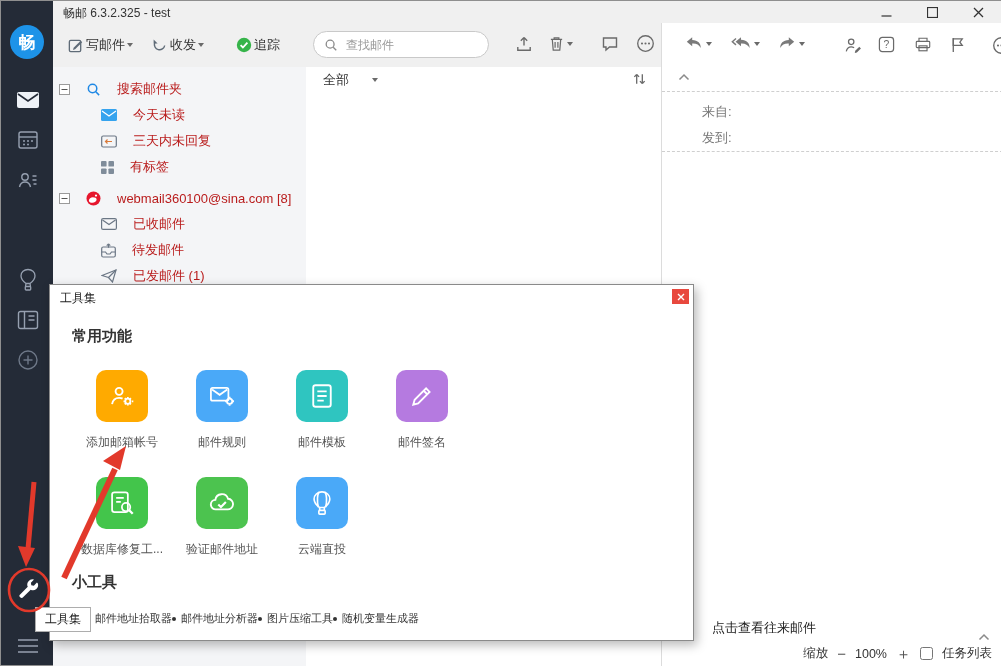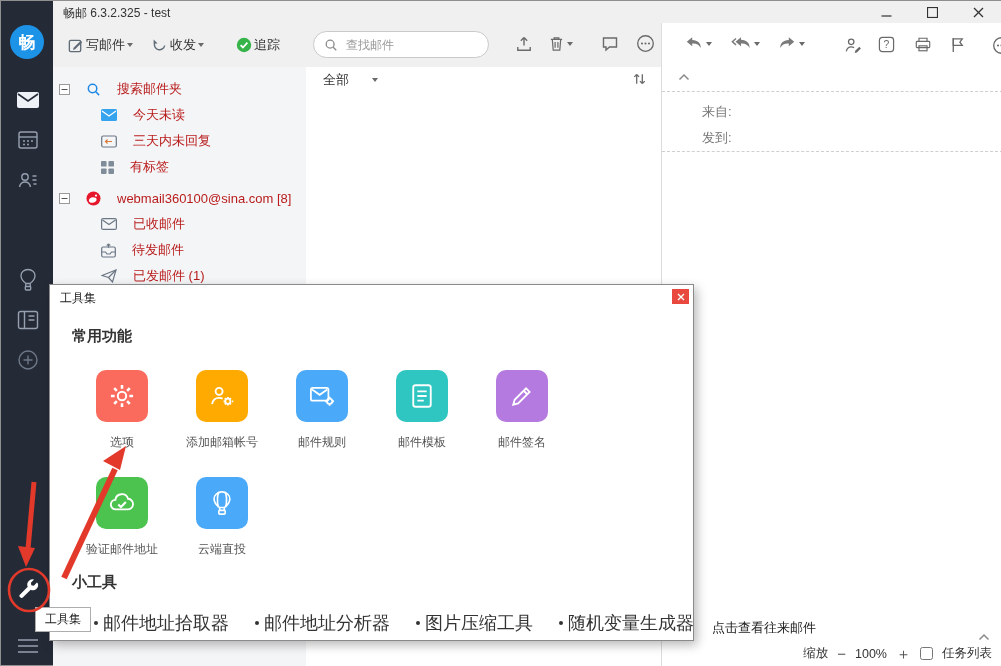--- a/index.html
+++ b/index.html
@@ -69,21 +69,21 @@
   .modal{position:absolute;left:48px;top:283px;width:645px;height:357px;background:#fff;
          border:1px solid #8a8a8a;box-shadow:3px 4px 10px rgba(0,0,0,.28);z-index:40}
   .modal-title{position:absolute;left:10px;top:5px;font-size:12px;color:#222}
   .modal-close{position:absolute;right:4px;top:4px;width:17px;height:15px;background:#e8483e;
                display:flex;align-items:center;justify-content:center;cursor:pointer}
   .sec-h{position:absolute;left:22px;font-size:15px;font-weight:bold;color:#333}
   .tiles{position:absolute;left:22px;display:flex}
   .cell{width:100px;display:flex;flex-direction:column;align-items:center;cursor:pointer}
   .tile{width:52px;height:52px;border-radius:10px;display:flex;align-items:center;justify-content:center}
   .tile-label{margin-top:12px;font-size:12px;color:#555;white-space:nowrap}
-  .stools{position:absolute;left:44px;top:326px;display:flex;gap:26px;font-size:18px;color:#333}
+  .stools{position:absolute;left:36px;top:326px;display:flex;font-size:11px;color:#333}
   .stool{display:flex;align-items:center;gap:5px;cursor:pointer;white-space:nowrap}
   .dot{width:4px;height:4px;border-radius:50%;background:#333;flex:0 0 auto}
 
   
   .tooltip{position:absolute;left:34px;top:606px;background:#fff;border:1px solid #adadad;
            padding:3px 9px;font-size:12px;color:#222;z-index:60}
   .annot{position:absolute;inset:0;z-index:70;pointer-events:none}
 </style>
 </head>
 <body>
@@ -435,33 +435,20 @@
     <span class="modal-close">
       <svg width="8" height="8" viewBox="0 0 8 8">
           <path d="M1 1l6 6M7 1L1 7" stroke="#fff" stroke-width="1.4"></path>
         </svg>
     </span>
 
     <div class="sec-h" style="top:42px">常用功能</div>
 
     <div class="tiles" style="top:85px">
       <div class="cell">
-        <div class="tile" style="background: rgb(250, 107, 93);">
-          <span>
-            <svg width="28" height="28" viewBox="0 0 24 24" fill="none" stroke="#fff">
-                <circle cx="12" cy="12" r="3.6" stroke-width="1.7"></circle>
-                <g stroke-width="2.2">
-                  <path d="M12 2.5v3.2M12 18.3v3.2M2.5 12h3.2M18.3 12h3.2M5.3 5.3l2.3 2.3M16.4 16.4l2.3 2.3M18.7 5.3l-2.3 2.3M7.6 16.4l-2.3 2.3"></path>
-                </g>
-              </svg>
-          </span>
-        </div>
-        <div class="tile-label">选项</div>
-      </div>
-      <div class="cell">
         <div class="tile" style="background: rgb(255, 170, 0);">
           <span>
             <svg width="28" height="28" viewBox="0 0 24 24" fill="none" stroke="#fff" stroke-width="1.6">
                 <circle cx="9.5" cy="8" r="3"></circle>
                 <path d="M3.5 19c.6-3.5 2.9-5.4 6-5.4 1.1 0 2.1.2 3 .7"></path>
                 <circle cx="17" cy="16.5" r="2.2"></circle>
                 <path d="M17 12.8v1.2M17 19v1.2M13.3 16.5h1.2M20.5 16.5h1.2M14.4 13.9l.9.9M18.7 18.2l.9.9M19.6 13.9l-.9.9M15.3 18.2l-.9.9" stroke-width="1.5"></path>
               </svg>
           </span>
         </div>
@@ -498,20 +485,33 @@
                 <path d="M4.5 19.5l1.2-4.2 9.8-9.8 3 3-9.8 9.8-4.2 1.2z"></path>
                 <path d="M13.5 7.5l3 3"></path>
               </svg>
           </span>
         </div>
         <div class="tile-label">邮件签名</div>
       </div>
     </div>
 
     <div class="tiles" style="top:192px">
+      <div class="cell">
+        <div class="tile" style="background: rgb(67, 197, 75);">
+          <span>
+            <svg width="28" height="28" viewBox="0 0 24 24" fill="none" stroke="#fff" stroke-width="1.5">
+                <rect x="3.5" y="2.8" width="13.5" height="17" rx="2"></rect>
+                <path d="M7 7.5h6.5M7 11h4"></path>
+                <circle cx="15.5" cy="15.5" r="3.6"></circle>
+                <path d="M18.2 18.2l3 3" stroke-width="2"></path>
+              </svg>
+          </span>
+        </div>
+        <div class="tile-label">数据库修复工...</div>
+      </div>
       <div class="cell">
         <div class="tile" style="background: rgb(76, 195, 79);">
           <span>
             <svg width="28" height="28" viewBox="0 0 24 24" fill="none" stroke="#fff" stroke-width="1.6">
                 <path d="M6.8 17.5a4.1 4.1 0 01-.5-8.2 5.6 5.6 0 0110.9-.9 3.7 3.7 0 01-.6 9.1H6.8z"></path>
                 <path d="M8.8 13.2l2.3 2.3 4.2-4.4" stroke-width="1.8"></path>
               </svg>
           </span>
         </div>
         <div class="tile-label">验证邮件地址</div>

